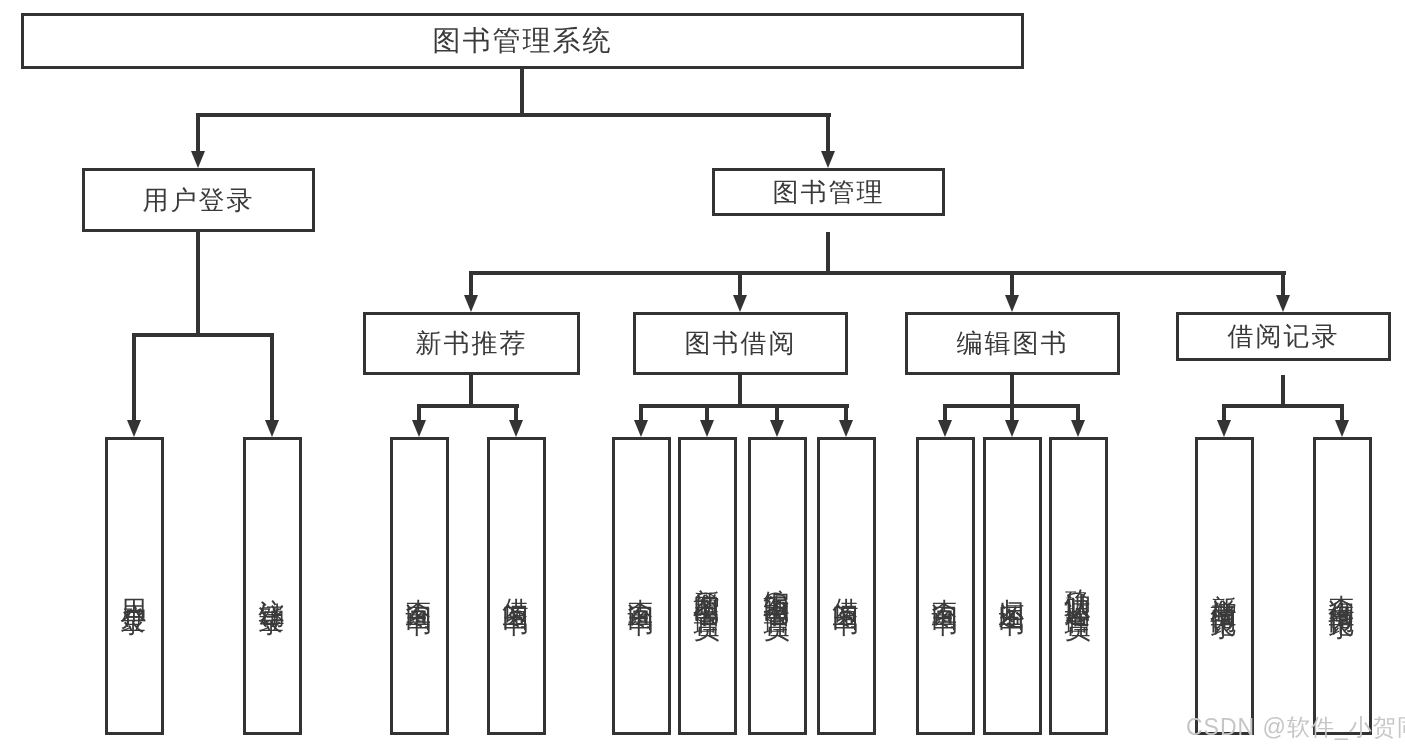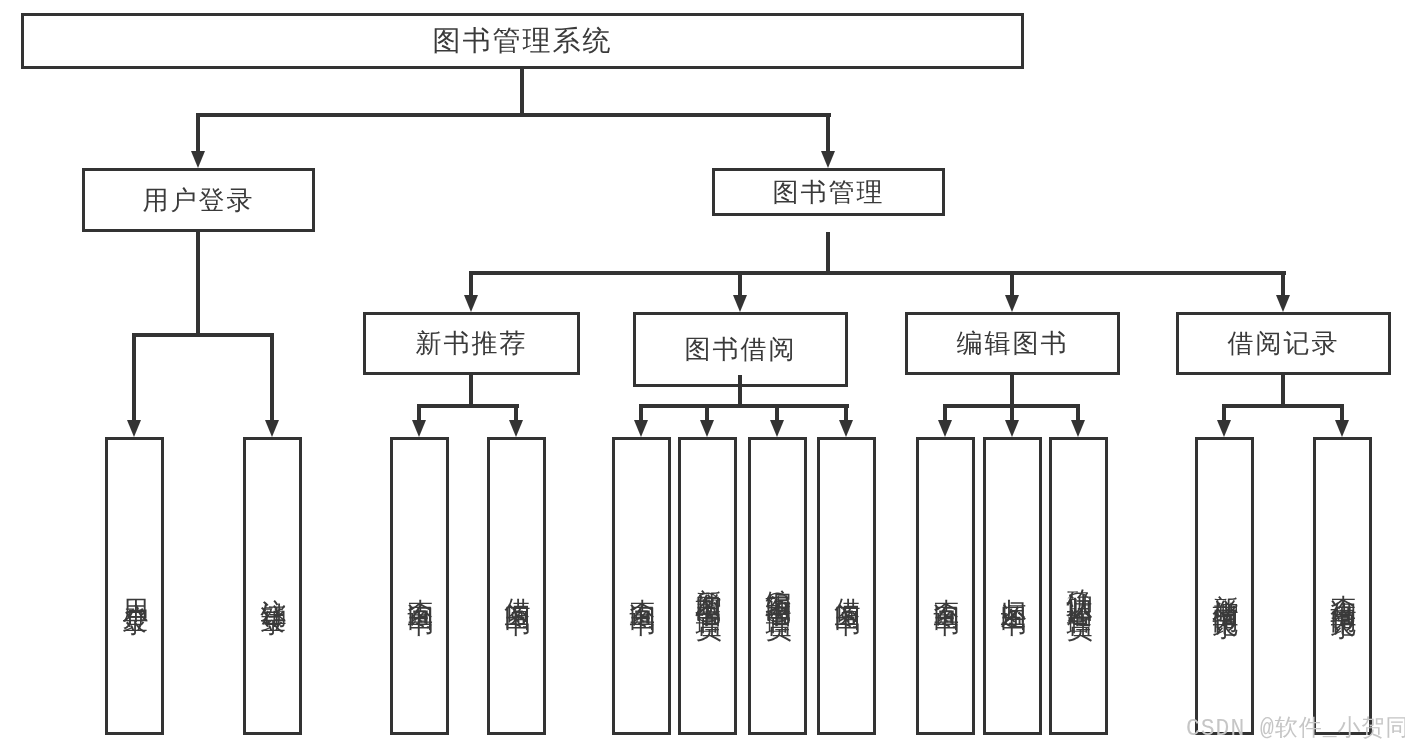--- a/index.html
+++ b/index.html
@@ -1,21 +1,21 @@
 <!DOCTYPE html>
 <html><head>
 <meta charset="utf-8">
 <style>
   html, body { margin: 0; padding: 0; background: #ffffff; }
   .canvas {
     position: relative;
     width: 1405px;
     height: 747px;
     background: #ffffff;
-    font-family: Liberation Mono, monospace;
+    font-family: Liberation Sans, sans-serif;
     overflow: hidden;
   }
   .hbox {
     position: absolute;
     box-sizing: border-box;
     border: 3px solid #333333;
     background: #ffffff;
     display: flex;
     align-items: center;
     justify-content: center;
@@ -107,27 +107,27 @@
   <div class="line" style="left:738px;top:271px;width:4px;height:24px"></div>
   <div class="arrow" style="left:733px;top:295px"></div>
   <div class="line" style="left:1010px;top:271px;width:4px;height:24px"></div>
   <div class="arrow" style="left:1005px;top:295px"></div>
   <div class="line" style="left:1281px;top:271px;width:4px;height:24px"></div>
   <div class="arrow" style="left:1276px;top:295px"></div>
 
   <div class="hbox" style="left:363px;top:312px;width:217px;height:63px">
     <span class="hlabel">新书推荐</span>
   </div>
-  <div class="hbox" style="left:633px;top:312px;width:215px;height:75px">
+  <div class="hbox" style="left:633px;top:312px;width:215px;height:63px">
     <span class="hlabel">图书借阅</span>
   </div>
   <div class="hbox" style="left:905px;top:312px;width:215px;height:63px">
     <span class="hlabel">编辑图书</span>
   </div>
-  <div class="hbox" style="left:1176px;top:312px;width:215px;height:63px">
+  <div class="hbox" style="left:1176px;top:312px;width:215px;height:49px">
     <span class="hlabel">借阅记录</span>
   </div>
 
   <div class="line" style="left:469px;top:375px;width:4px;height:31px"></div>
   <div class="line" style="left:417px;top:404px;width:102px;height:4px"></div>
   <div class="line" style="left:417px;top:404px;width:4px;height:16px"></div>
   <div class="arrow" style="left:412px;top:420px"></div>
   <div class="line" style="left:514px;top:404px;width:4px;height:16px"></div>
   <div class="arrow" style="left:509px;top:420px"></div>
 

